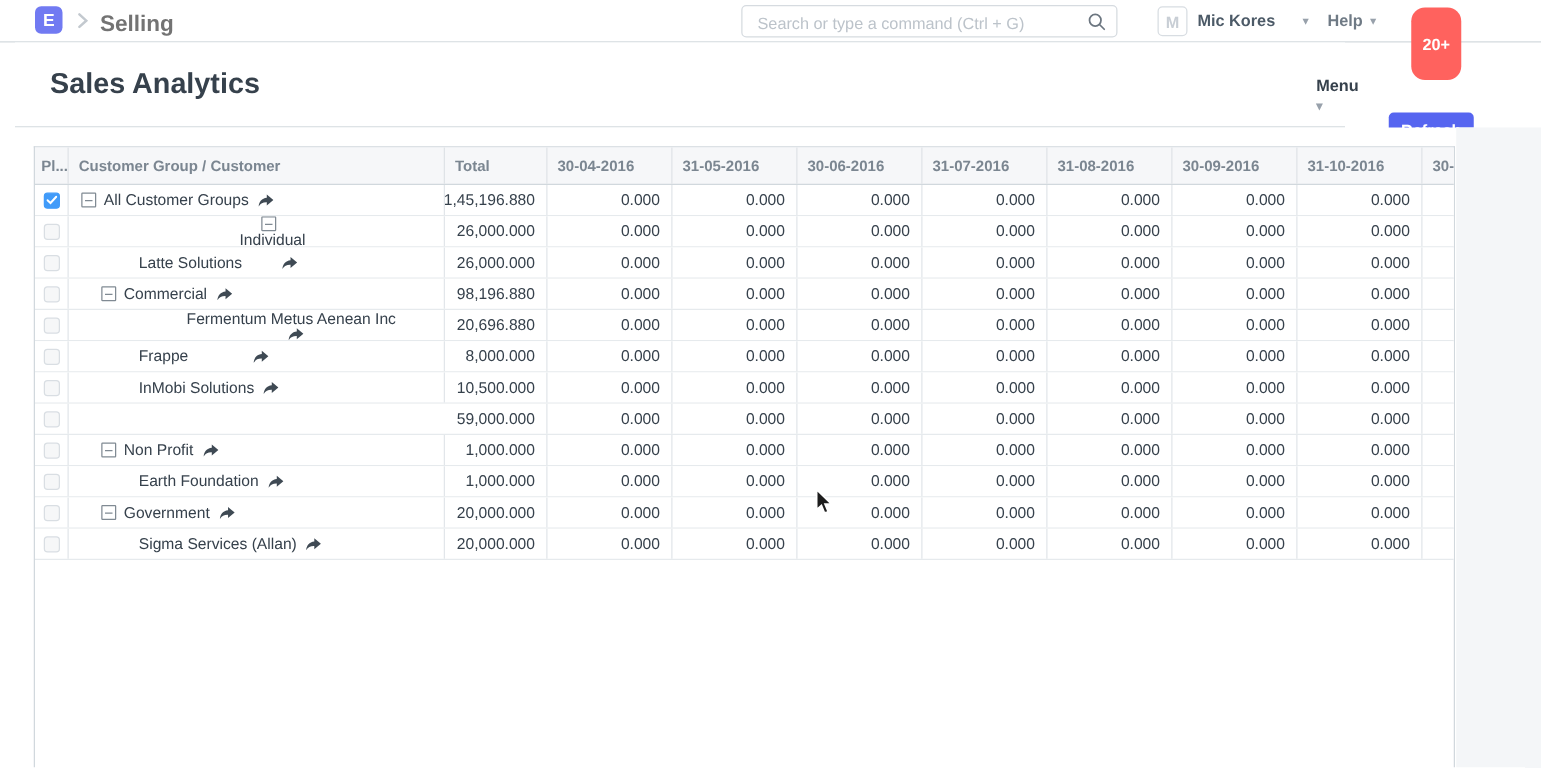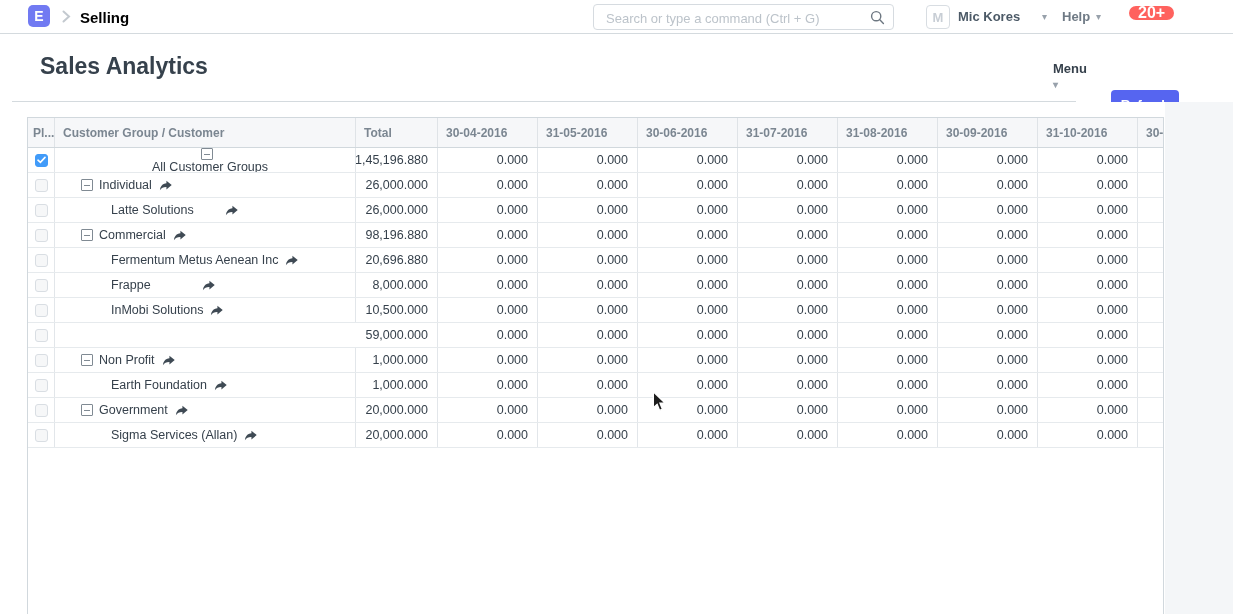--- a/index.html
+++ b/index.html
@@ -6,37 +6,37 @@
   body{width:1233px;height:614px;position:relative;background:#fff;
        font-family:"Liberation Sans",sans-serif;overflow:hidden;color:#36414c;}
 
   
   .navbar{position:absolute;left:0;top:0;width:1233px;height:33px;background:#fff;
           border-bottom:1px solid #d4dade;}
   .logo{position:absolute;left:28px;top:5px;width:22px;height:22px;background:#717af2;
         border-radius:5px;color:#fff;font-weight:bold;font-size:14px;display:flex;
         align-items:center;justify-content:center;}
   .crumb-chev{position:absolute;left:62px;top:10px;color:#c3c9cf;}
-  .crumb{position:absolute;left:80px;top:9px;font-size:15px;font-weight:bold;color:#000000;}
+  .crumb{position:absolute;left:80px;top:9px;font-size:18px;font-weight:bold;color:#737373;}
   .searchbox{position:absolute;left:593px;top:4px;width:301px;height:26px;
              border:1px solid #d6dbe0;border-radius:4px;background:#fff;box-sizing:border-box;}
   .searchbox input{border:none;outline:none;background:transparent;width:265px;height:22px;
                    margin:1px 0 0 10px;font-size:13px;color:#36414c;font-family:"Liberation Sans",sans-serif;}
   .searchbox input::placeholder{color:#bcc3ca;}
   .search-ico{position:absolute;right:8px;top:5px;}
   .avatar{position:absolute;left:926px;top:5px;width:24px;height:24px;border:1px solid #d8dde2;
           border-radius:4px;box-sizing:border-box;color:#c8ced5;font-size:13px;font-weight:bold;
           display:flex;align-items:center;justify-content:center;background:#fff;}
   .user-name{position:absolute;left:958px;top:9px;font-size:13px;font-weight:bold;color:#4c5a67;}
   .caret{font-size:10px;color:#98a1ab;}
   .user-caret{position:absolute;left:1042px;top:11px;}
   .help{position:absolute;left:1062px;top:9px;font-size:13px;font-weight:bold;color:#6f7a85;}
   .help-caret{position:absolute;left:1096px;top:11px;}
-  .notif-badge{position:absolute;left:1129px;top:6px;height:14px;padding:0 9px;background:#ff625e;
-               border-radius:11px;color:#fff;font-size:16px;font-weight:bold;display:flex;
+  .notif-badge{position:absolute;left:1129px;top:6px;height:34px;padding:12px 9px;background:#ff625e;
+               border-radius:11px;color:#fff;font-size:13px;font-weight:bold;display:flex;
                align-items:center;justify-content:center;}
 
   
   .page-head{position:absolute;left:12px;top:34px;width:1064px;height:67px;background:#fff;
              border-bottom:1px solid #d4dade;}
   .page-title{position:absolute;left:28px;top:19px;font-size:23px;font-weight:bold;color:#36414c;}
   .menu-btn{position:absolute;left:1041px;top:27px;font-size:13px;font-weight:bold;color:#36414c;cursor:pointer;}
   .refresh-btn{position:absolute;left:1099px;top:56px;width:68px;height:28px;background:#5665f0;
                border:none;border-radius:4px;color:#fff;font-size:13px;font-weight:bold;
                font-family:"Liberation Sans",sans-serif;cursor:pointer;}
@@ -126,256 +126,256 @@
       </div>
     <div class="tbody">
         <div class="tr">
           <div class="td c-cb">
             <div class="checkbox checked">
               <svg width="9" height="8" viewBox="0 0 9 8">
                 <path d="M1 4.2 L3.4 6.4 L8 1.4" fill="none" stroke="#fff" stroke-width="1.6" stroke-linecap="round"></path>
               </svg>
             </div>
           </div>
-          <div class="td c-name" style="padding-left: 10px; flex-direction: column;">
+          <div class="td c-name" style="padding-left: 10px;">
             <div class="collapse-box">
               <i></i>
             </div>
             <div class="" style="display: inline;">All Customer Groups</div>
             <div class="open-arrow">
               <svg width="13" height="11" viewBox="0 0 14 11">
                 <path d="M8 3 V0.3 L13.7 5 8 9.7 V7 C4.8 6.9 2.7 7.9 1 10.6 1.3 6.4 3.7 3.4 8 3 Z" fill="#3f4a54"></path>
               </svg>
             </div>
           </div>
           <div class="td c-total num">1,45,196.880</div>
+          <div class="td c-month num">0.000</div>
+          <div class="td c-month num">0.000</div>
+          <div class="td c-month num">0.000</div>
+          <div class="td c-month num">0.000</div>
+          <div class="td c-month num">0.000</div>
+          <div class="td c-month num">0.000</div>
+          <div class="td c-month num">0.000</div>
+          <div class="td c-last"></div>
+        </div>
+        <div class="tr">
+          <div class="td c-cb">
+            <div class="checkbox"></div>
+          </div>
+          <div class="td c-name" style="padding-left: 26px; flex-direction: column;">
+            <div class="collapse-box">
+              <i></i>
+            </div>
+            <div class="" style="display: inline;">Individual</div>
+            <div class="open-arrow">
+              <svg width="13" height="11" viewBox="0 0 14 11">
+                <path d="M8 3 V0.3 L13.7 5 8 9.7 V7 C4.8 6.9 2.7 7.9 1 10.6 1.3 6.4 3.7 3.4 8 3 Z" fill="#3f4a54"></path>
+              </svg>
+            </div>
+          </div>
+          <div class="td c-total num">26,000.000</div>
+          <div class="td c-month num">0.000</div>
+          <div class="td c-month num">0.000</div>
+          <div class="td c-month num">0.000</div>
+          <div class="td c-month num">0.000</div>
+          <div class="td c-month num">0.000</div>
+          <div class="td c-month num">0.000</div>
+          <div class="td c-month num">0.000</div>
+          <div class="td c-last"></div>
+        </div>
+        <div class="tr">
+          <div class="td c-cb">
+            <div class="checkbox"></div>
+          </div>
+          <div class="td c-name" style="padding-left: 56px; gap: 24px;">
+            <div class="" style="display: inline;">Latte Solutions</div>
+            <div class="open-arrow">
+              <svg width="13" height="11" viewBox="0 0 14 11">
+                <path d="M8 3 V0.3 L13.7 5 8 9.7 V7 C4.8 6.9 2.7 7.9 1 10.6 1.3 6.4 3.7 3.4 8 3 Z" fill="#3f4a54"></path>
+              </svg>
+            </div>
+          </div>
+          <div class="td c-total num">26,000.000</div>
           <div class="td c-month num">0.000</div>
           <div class="td c-month num">0.000</div>
           <div class="td c-month num">0.000</div>
           <div class="td c-month num">0.000</div>
           <div class="td c-month num">0.000</div>
           <div class="td c-month num">0.000</div>
           <div class="td c-month num">0.000</div>
           <div class="td c-last"></div>
         </div>
         <div class="tr">
           <div class="td c-cb">
             <div class="checkbox"></div>
           </div>
           <div class="td c-name" style="padding-left: 26px;">
             <div class="collapse-box">
               <i></i>
             </div>
-            <div class="" style="display: inline;">Individual</div>
-            <div class="open-arrow">
-              <svg width="13" height="11" viewBox="0 0 14 11">
-                <path d="M8 3 V0.3 L13.7 5 8 9.7 V7 C4.8 6.9 2.7 7.9 1 10.6 1.3 6.4 3.7 3.4 8 3 Z" fill="#3f4a54"></path>
-              </svg>
-            </div>
-          </div>
-          <div class="td c-total num">26,000.000</div>
-          <div class="td c-month num">0.000</div>
-          <div class="td c-month num">0.000</div>
-          <div class="td c-month num">0.000</div>
-          <div class="td c-month num">0.000</div>
-          <div class="td c-month num">0.000</div>
-          <div class="td c-month num">0.000</div>
-          <div class="td c-month num">0.000</div>
-          <div class="td c-last"></div>
-        </div>
-        <div class="tr">
-          <div class="td c-cb">
-            <div class="checkbox"></div>
-          </div>
-          <div class="td c-name" style="padding-left: 56px; gap: 24px;">
-            <div class="" style="display: inline;">Latte Solutions</div>
-            <div class="open-arrow">
-              <svg width="13" height="11" viewBox="0 0 14 11">
-                <path d="M8 3 V0.3 L13.7 5 8 9.7 V7 C4.8 6.9 2.7 7.9 1 10.6 1.3 6.4 3.7 3.4 8 3 Z" fill="#3f4a54"></path>
-              </svg>
-            </div>
-          </div>
-          <div class="td c-total num">26,000.000</div>
+            <div class="" style="display: inline;">Commercial</div>
+            <div class="open-arrow">
+              <svg width="13" height="11" viewBox="0 0 14 11">
+                <path d="M8 3 V0.3 L13.7 5 8 9.7 V7 C4.8 6.9 2.7 7.9 1 10.6 1.3 6.4 3.7 3.4 8 3 Z" fill="#3f4a54"></path>
+              </svg>
+            </div>
+          </div>
+          <div class="td c-total num">98,196.880</div>
+          <div class="td c-month num">0.000</div>
+          <div class="td c-month num">0.000</div>
+          <div class="td c-month num">0.000</div>
+          <div class="td c-month num">0.000</div>
+          <div class="td c-month num">0.000</div>
+          <div class="td c-month num">0.000</div>
+          <div class="td c-month num">0.000</div>
+          <div class="td c-last"></div>
+        </div>
+        <div class="tr">
+          <div class="td c-cb">
+            <div class="checkbox"></div>
+          </div>
+          <div class="td c-name" style="padding-left: 56px; flex-direction: column;">
+            <div class="" style="display: inline;">Fermentum Metus Aenean Inc</div>
+            <div class="open-arrow">
+              <svg width="13" height="11" viewBox="0 0 14 11">
+                <path d="M8 3 V0.3 L13.7 5 8 9.7 V7 C4.8 6.9 2.7 7.9 1 10.6 1.3 6.4 3.7 3.4 8 3 Z" fill="#3f4a54"></path>
+              </svg>
+            </div>
+          </div>
+          <div class="td c-total num">20,696.880</div>
+          <div class="td c-month num">0.000</div>
+          <div class="td c-month num">0.000</div>
+          <div class="td c-month num">0.000</div>
+          <div class="td c-month num">0.000</div>
+          <div class="td c-month num">0.000</div>
+          <div class="td c-month num">0.000</div>
+          <div class="td c-month num">0.000</div>
+          <div class="td c-last"></div>
+        </div>
+        <div class="tr">
+          <div class="td c-cb">
+            <div class="checkbox"></div>
+          </div>
+          <div class="td c-name" style="padding-left: 56px; gap: 44px;">
+            <div class="" style="display: inline;">Frappe</div>
+            <div class="open-arrow">
+              <svg width="13" height="11" viewBox="0 0 14 11">
+                <path d="M8 3 V0.3 L13.7 5 8 9.7 V7 C4.8 6.9 2.7 7.9 1 10.6 1.3 6.4 3.7 3.4 8 3 Z" fill="#3f4a54"></path>
+              </svg>
+            </div>
+          </div>
+          <div class="td c-total num">8,000.000</div>
+          <div class="td c-month num">0.000</div>
+          <div class="td c-month num">0.000</div>
+          <div class="td c-month num">0.000</div>
+          <div class="td c-month num">0.000</div>
+          <div class="td c-month num">0.000</div>
+          <div class="td c-month num">0.000</div>
+          <div class="td c-month num">0.000</div>
+          <div class="td c-last"></div>
+        </div>
+        <div class="tr">
+          <div class="td c-cb">
+            <div class="checkbox"></div>
+          </div>
+          <div class="td c-name" style="padding-left: 56px; align-items: center;">
+            <div class="" style="display: inline;">InMobi Solutions</div>
+            <div class="open-arrow">
+              <svg width="13" height="11" viewBox="0 0 14 11">
+                <path d="M8 3 V0.3 L13.7 5 8 9.7 V7 C4.8 6.9 2.7 7.9 1 10.6 1.3 6.4 3.7 3.4 8 3 Z" fill="#3f4a54"></path>
+              </svg>
+            </div>
+          </div>
+          <div class="td c-total num">10,500.000</div>
+          <div class="td c-month num">0.000</div>
+          <div class="td c-month num">0.000</div>
+          <div class="td c-month num">0.000</div>
+          <div class="td c-month num">0.000</div>
+          <div class="td c-month num">0.000</div>
+          <div class="td c-month num">0.000</div>
+          <div class="td c-month num">0.000</div>
+          <div class="td c-last"></div>
+        </div>
+        <div class="tr">
+          <div class="td c-cb">
+            <div class="checkbox"></div>
+          </div>
+          <div class="td c-name" style="padding-left: 56px; margin-top: 38px;">
+            <div class="" style="display: inline;">Sonec LLP</div>
+            <div class="open-arrow">
+              <svg width="13" height="11" viewBox="0 0 14 11">
+                <path d="M8 3 V0.3 L13.7 5 8 9.7 V7 C4.8 6.9 2.7 7.9 1 10.6 1.3 6.4 3.7 3.4 8 3 Z" fill="#3f4a54"></path>
+              </svg>
+            </div>
+          </div>
+          <div class="td c-total num">59,000.000</div>
           <div class="td c-month num">0.000</div>
           <div class="td c-month num">0.000</div>
           <div class="td c-month num">0.000</div>
           <div class="td c-month num">0.000</div>
           <div class="td c-month num">0.000</div>
           <div class="td c-month num">0.000</div>
           <div class="td c-month num">0.000</div>
           <div class="td c-last"></div>
         </div>
         <div class="tr">
           <div class="td c-cb">
             <div class="checkbox"></div>
           </div>
           <div class="td c-name" style="padding-left: 26px;">
             <div class="collapse-box">
               <i></i>
             </div>
-            <div class="" style="display: inline;">Commercial</div>
-            <div class="open-arrow">
-              <svg width="13" height="11" viewBox="0 0 14 11">
-                <path d="M8 3 V0.3 L13.7 5 8 9.7 V7 C4.8 6.9 2.7 7.9 1 10.6 1.3 6.4 3.7 3.4 8 3 Z" fill="#3f4a54"></path>
-              </svg>
-            </div>
-          </div>
-          <div class="td c-total num">98,196.880</div>
+            <div class="" style="display: inline;">Non Profit</div>
+            <div class="open-arrow">
+              <svg width="13" height="11" viewBox="0 0 14 11">
+                <path d="M8 3 V0.3 L13.7 5 8 9.7 V7 C4.8 6.9 2.7 7.9 1 10.6 1.3 6.4 3.7 3.4 8 3 Z" fill="#3f4a54"></path>
+              </svg>
+            </div>
+          </div>
+          <div class="td c-total num">1,000.000</div>
           <div class="td c-month num">0.000</div>
           <div class="td c-month num">0.000</div>
           <div class="td c-month num">0.000</div>
           <div class="td c-month num">0.000</div>
           <div class="td c-month num">0.000</div>
           <div class="td c-month num">0.000</div>
           <div class="td c-month num">0.000</div>
           <div class="td c-last"></div>
         </div>
         <div class="tr">
           <div class="td c-cb">
             <div class="checkbox"></div>
           </div>
           <div class="td c-name" style="padding-left: 56px;">
-            <div class="" style="display: inline;">Fermentum Metus Aenean Inc</div>
-            <div class="open-arrow">
-              <svg width="13" height="11" viewBox="0 0 14 11">
-                <path d="M8 3 V0.3 L13.7 5 8 9.7 V7 C4.8 6.9 2.7 7.9 1 10.6 1.3 6.4 3.7 3.4 8 3 Z" fill="#3f4a54"></path>
-              </svg>
-            </div>
-          </div>
-          <div class="td c-total num">20,696.880</div>
-          <div class="td c-month num">0.000</div>
-          <div class="td c-month num">0.000</div>
-          <div class="td c-month num">0.000</div>
-          <div class="td c-month num">0.000</div>
-          <div class="td c-month num">0.000</div>
-          <div class="td c-month num">0.000</div>
-          <div class="td c-month num">0.000</div>
-          <div class="td c-last"></div>
-        </div>
-        <div class="tr">
-          <div class="td c-cb">
-            <div class="checkbox"></div>
-          </div>
-          <div class="td c-name" style="padding-left: 56px; gap: 44px;">
-            <div class="" style="display: inline;">Frappe</div>
-            <div class="open-arrow">
-              <svg width="13" height="11" viewBox="0 0 14 11">
-                <path d="M8 3 V0.3 L13.7 5 8 9.7 V7 C4.8 6.9 2.7 7.9 1 10.6 1.3 6.4 3.7 3.4 8 3 Z" fill="#3f4a54"></path>
-              </svg>
-            </div>
-          </div>
-          <div class="td c-total num">8,000.000</div>
-          <div class="td c-month num">0.000</div>
-          <div class="td c-month num">0.000</div>
-          <div class="td c-month num">0.000</div>
-          <div class="td c-month num">0.000</div>
-          <div class="td c-month num">0.000</div>
-          <div class="td c-month num">0.000</div>
-          <div class="td c-month num">0.000</div>
-          <div class="td c-last"></div>
-        </div>
-        <div class="tr">
-          <div class="td c-cb">
-            <div class="checkbox"></div>
-          </div>
-          <div class="td c-name" style="padding-left: 56px; align-items: center;">
-            <div class="" style="display: inline;">InMobi Solutions</div>
-            <div class="open-arrow">
-              <svg width="13" height="11" viewBox="0 0 14 11">
-                <path d="M8 3 V0.3 L13.7 5 8 9.7 V7 C4.8 6.9 2.7 7.9 1 10.6 1.3 6.4 3.7 3.4 8 3 Z" fill="#3f4a54"></path>
-              </svg>
-            </div>
-          </div>
-          <div class="td c-total num">10,500.000</div>
-          <div class="td c-month num">0.000</div>
-          <div class="td c-month num">0.000</div>
-          <div class="td c-month num">0.000</div>
-          <div class="td c-month num">0.000</div>
-          <div class="td c-month num">0.000</div>
-          <div class="td c-month num">0.000</div>
-          <div class="td c-month num">0.000</div>
-          <div class="td c-last"></div>
-        </div>
-        <div class="tr">
-          <div class="td c-cb">
-            <div class="checkbox"></div>
-          </div>
-          <div class="td c-name" style="padding-left: 56px; margin-top: 38px;">
-            <div class="" style="display: inline;">Sonec LLP</div>
-            <div class="open-arrow">
-              <svg width="13" height="11" viewBox="0 0 14 11">
-                <path d="M8 3 V0.3 L13.7 5 8 9.7 V7 C4.8 6.9 2.7 7.9 1 10.6 1.3 6.4 3.7 3.4 8 3 Z" fill="#3f4a54"></path>
-              </svg>
-            </div>
-          </div>
-          <div class="td c-total num">59,000.000</div>
+            <div class="" style="display: inline;">Earth Foundation</div>
+            <div class="open-arrow">
+              <svg width="13" height="11" viewBox="0 0 14 11">
+                <path d="M8 3 V0.3 L13.7 5 8 9.7 V7 C4.8 6.9 2.7 7.9 1 10.6 1.3 6.4 3.7 3.4 8 3 Z" fill="#3f4a54"></path>
+              </svg>
+            </div>
+          </div>
+          <div class="td c-total num">1,000.000</div>
           <div class="td c-month num">0.000</div>
           <div class="td c-month num">0.000</div>
           <div class="td c-month num">0.000</div>
           <div class="td c-month num">0.000</div>
           <div class="td c-month num">0.000</div>
           <div class="td c-month num">0.000</div>
           <div class="td c-month num">0.000</div>
           <div class="td c-last"></div>
         </div>
         <div class="tr">
           <div class="td c-cb">
             <div class="checkbox"></div>
           </div>
           <div class="td c-name" style="padding-left: 26px;">
             <div class="collapse-box">
               <i></i>
             </div>
-            <div class="" style="display: inline;">Non Profit</div>
-            <div class="open-arrow">
-              <svg width="13" height="11" viewBox="0 0 14 11">
-                <path d="M8 3 V0.3 L13.7 5 8 9.7 V7 C4.8 6.9 2.7 7.9 1 10.6 1.3 6.4 3.7 3.4 8 3 Z" fill="#3f4a54"></path>
-              </svg>
-            </div>
-          </div>
-          <div class="td c-total num">1,000.000</div>
-          <div class="td c-month num">0.000</div>
-          <div class="td c-month num">0.000</div>
-          <div class="td c-month num">0.000</div>
-          <div class="td c-month num">0.000</div>
-          <div class="td c-month num">0.000</div>
-          <div class="td c-month num">0.000</div>
-          <div class="td c-month num">0.000</div>
-          <div class="td c-last"></div>
-        </div>
-        <div class="tr">
-          <div class="td c-cb">
-            <div class="checkbox"></div>
-          </div>
-          <div class="td c-name" style="padding-left: 56px;">
-            <div class="" style="display: inline;">Earth Foundation</div>
-            <div class="open-arrow">
-              <svg width="13" height="11" viewBox="0 0 14 11">
-                <path d="M8 3 V0.3 L13.7 5 8 9.7 V7 C4.8 6.9 2.7 7.9 1 10.6 1.3 6.4 3.7 3.4 8 3 Z" fill="#3f4a54"></path>
-              </svg>
-            </div>
-          </div>
-          <div class="td c-total num">1,000.000</div>
-          <div class="td c-month num">0.000</div>
-          <div class="td c-month num">0.000</div>
-          <div class="td c-month num">0.000</div>
-          <div class="td c-month num">0.000</div>
-          <div class="td c-month num">0.000</div>
-          <div class="td c-month num">0.000</div>
-          <div class="td c-month num">0.000</div>
-          <div class="td c-last"></div>
-        </div>
-        <div class="tr">
-          <div class="td c-cb">
-            <div class="checkbox"></div>
-          </div>
-          <div class="td c-name" style="padding-left: 26px;">
-            <div class="collapse-box">
-              <i></i>
-            </div>
             <div class="" style="display: inline;">Government</div>
             <div class="open-arrow">
               <svg width="13" height="11" viewBox="0 0 14 11">
                 <path d="M8 3 V0.3 L13.7 5 8 9.7 V7 C4.8 6.9 2.7 7.9 1 10.6 1.3 6.4 3.7 3.4 8 3 Z" fill="#3f4a54"></path>
               </svg>
             </div>
           </div>
           <div class="td c-total num">20,000.000</div>
           <div class="td c-month num">0.000</div>
           <div class="td c-month num">0.000</div>

